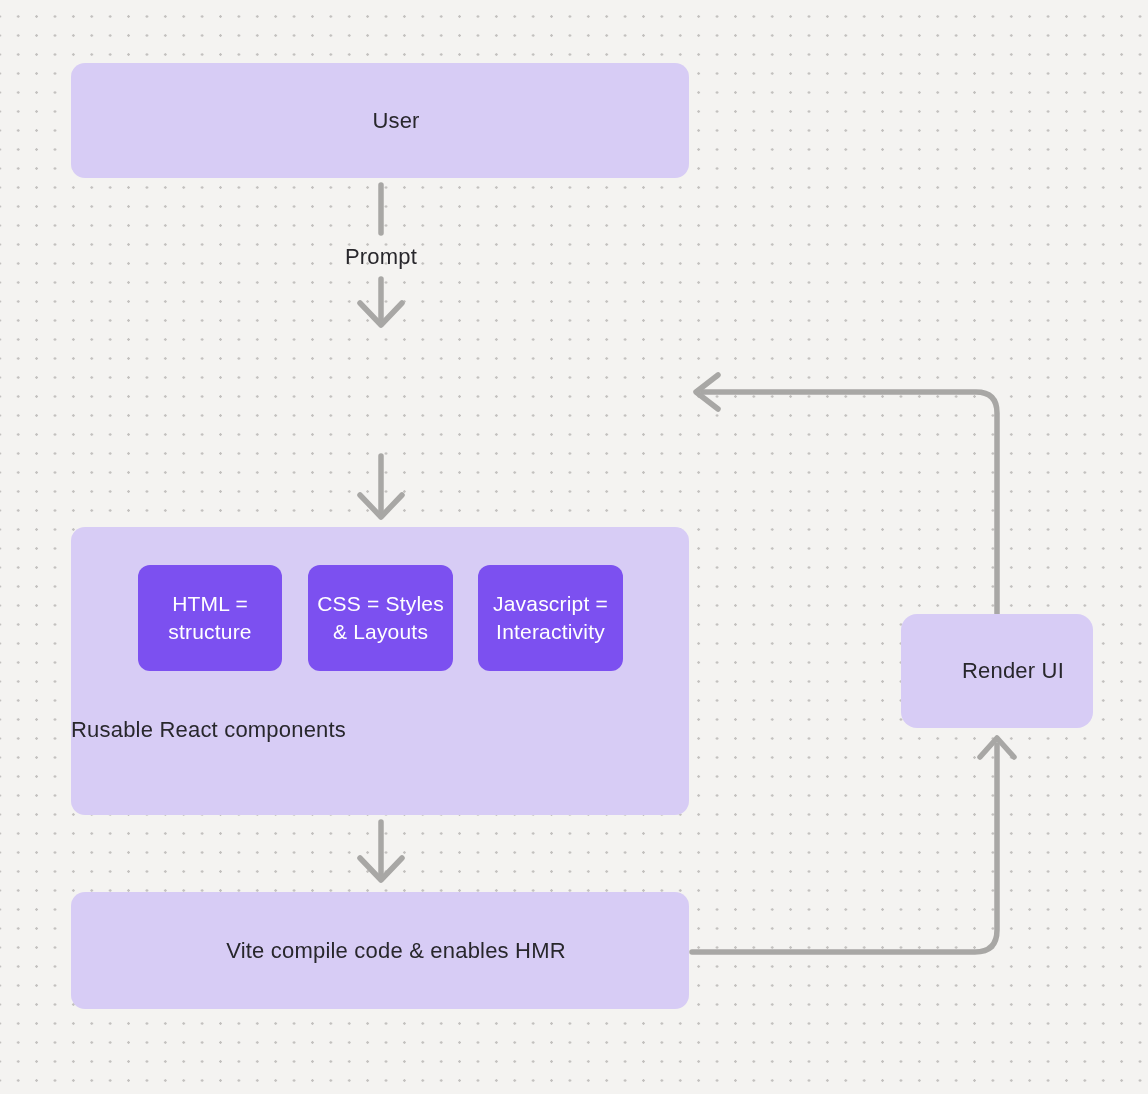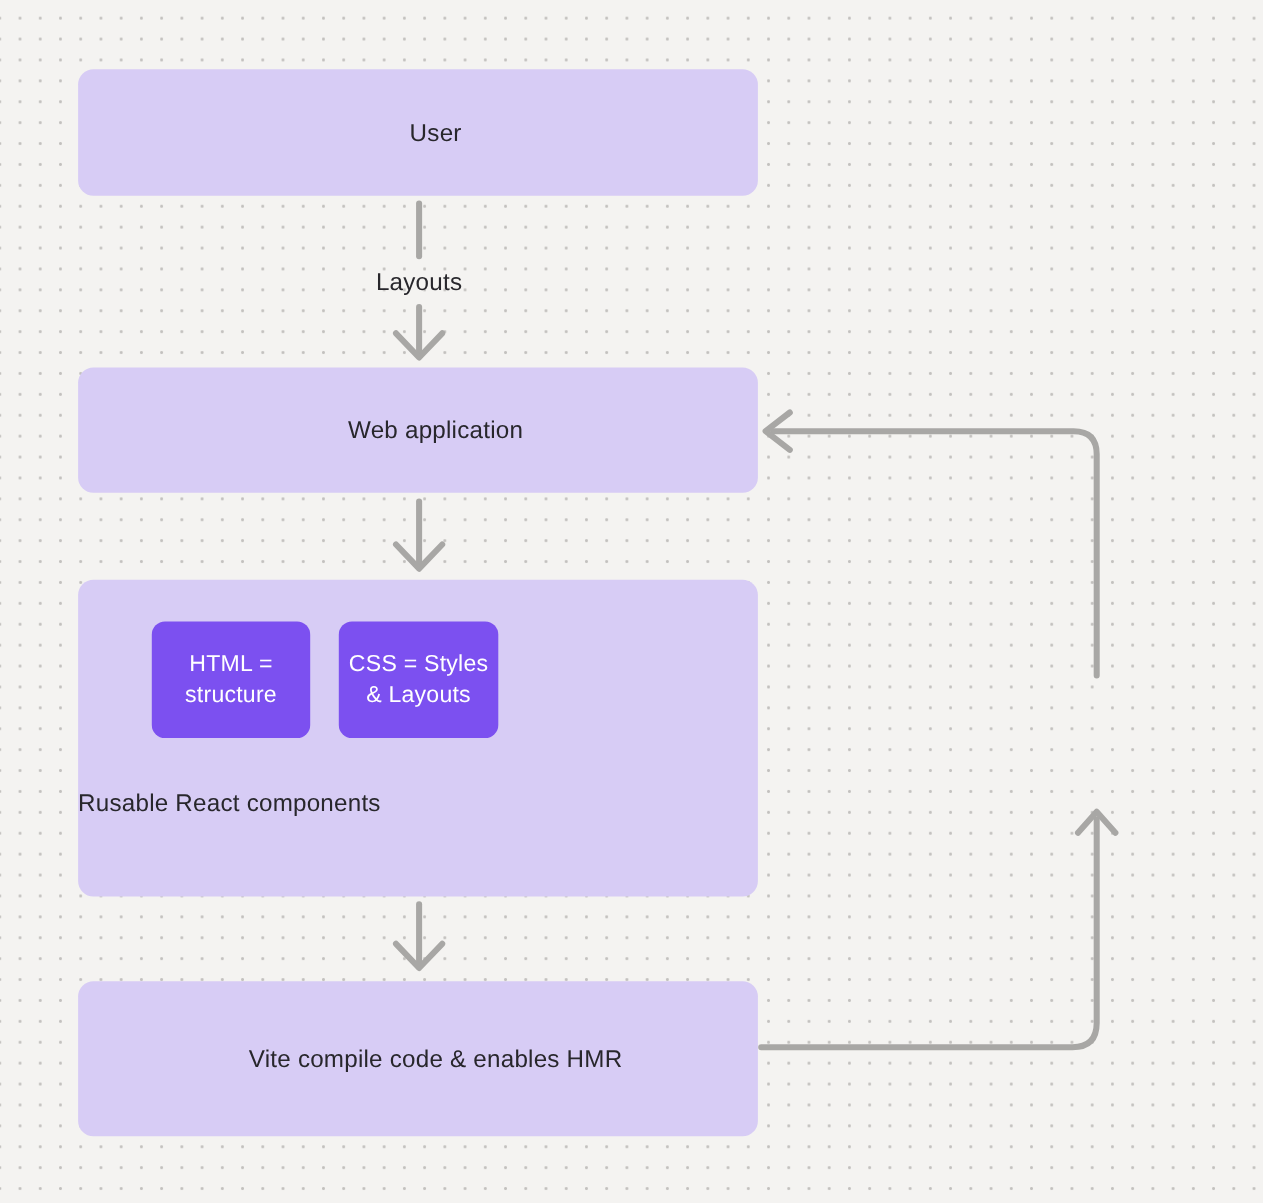--- a/index.html
+++ b/index.html
@@ -48,21 +48,21 @@
     justify-content: center;
     font-size: 22px;
     font-weight: 500;
     color: var(--text-dark);
     letter-spacing: 0.2px;
     text-align: center;
     padding-left: 32px;
   }
   #node-user   { left: 71px;  top: 63px;  width: 618px; height: 115px; }
   #node-webapp { left: 71px;  top: 334px; width: 618px; height: 114px; }
-  #node-vite   { left: 71px;  top: 892px; width: 618px; height: 141px; }
+  #node-vite   { left: 71px;  top: 892px; width: 618px; height: 117px; }
   #node-render { left: 901px; top: 614px; width: 192px; height: 114px; border-radius: 16px; }
   #node-group  { left: 71px;  top: 527px; width: 618px; height: 288px; display: block; }
 
   .chip {
     position: absolute;
     top: 38px;
     width: 145px;
     height: 106px;
     background: var(--box-purple);
     border-radius: 12px;
@@ -131,36 +131,40 @@
     <g>
       <path d="M997 614 L997 413 Q997 392 976 392 L703 392"></path>
       <path d="M718 375 L696 392 L718 409"></path>
     </g>
   </svg>
 
   <div class="node" id="node-user">
     <span>User</span>
   </div>
 
-  <div class="edge-label">Layouts</div>
+  <div class="edge-label">Prompt</div>
 
-  <div class="node" id="node-webapp">
-    <span>Web application</span>
-  </div>
 
   <div class="node" id="node-group">
     <div class="chip" id="chip-css">
       <span>CSS = Styles</span>
       <span>&amp; Layouts</span>
     </div>
     <div class="chip" id="chip-html">
       <span>HTML =</span>
       <span>structure</span>
     </div>
+    <div class="chip" id="chip-js">
+      <span>Javascript =</span>
+      <span>Interactivity</span>
+    </div>
     <div class="group-caption">Rusable React components</div>
   </div>
 
   <div class="node" id="node-vite">
     <span>Vite compile code &amp; enables HMR</span>
   </div>
 
+  <div class="node" id="node-render">
+    <span>Render UI</span>
+  </div>
 
 </div>
 
 </body></html>

